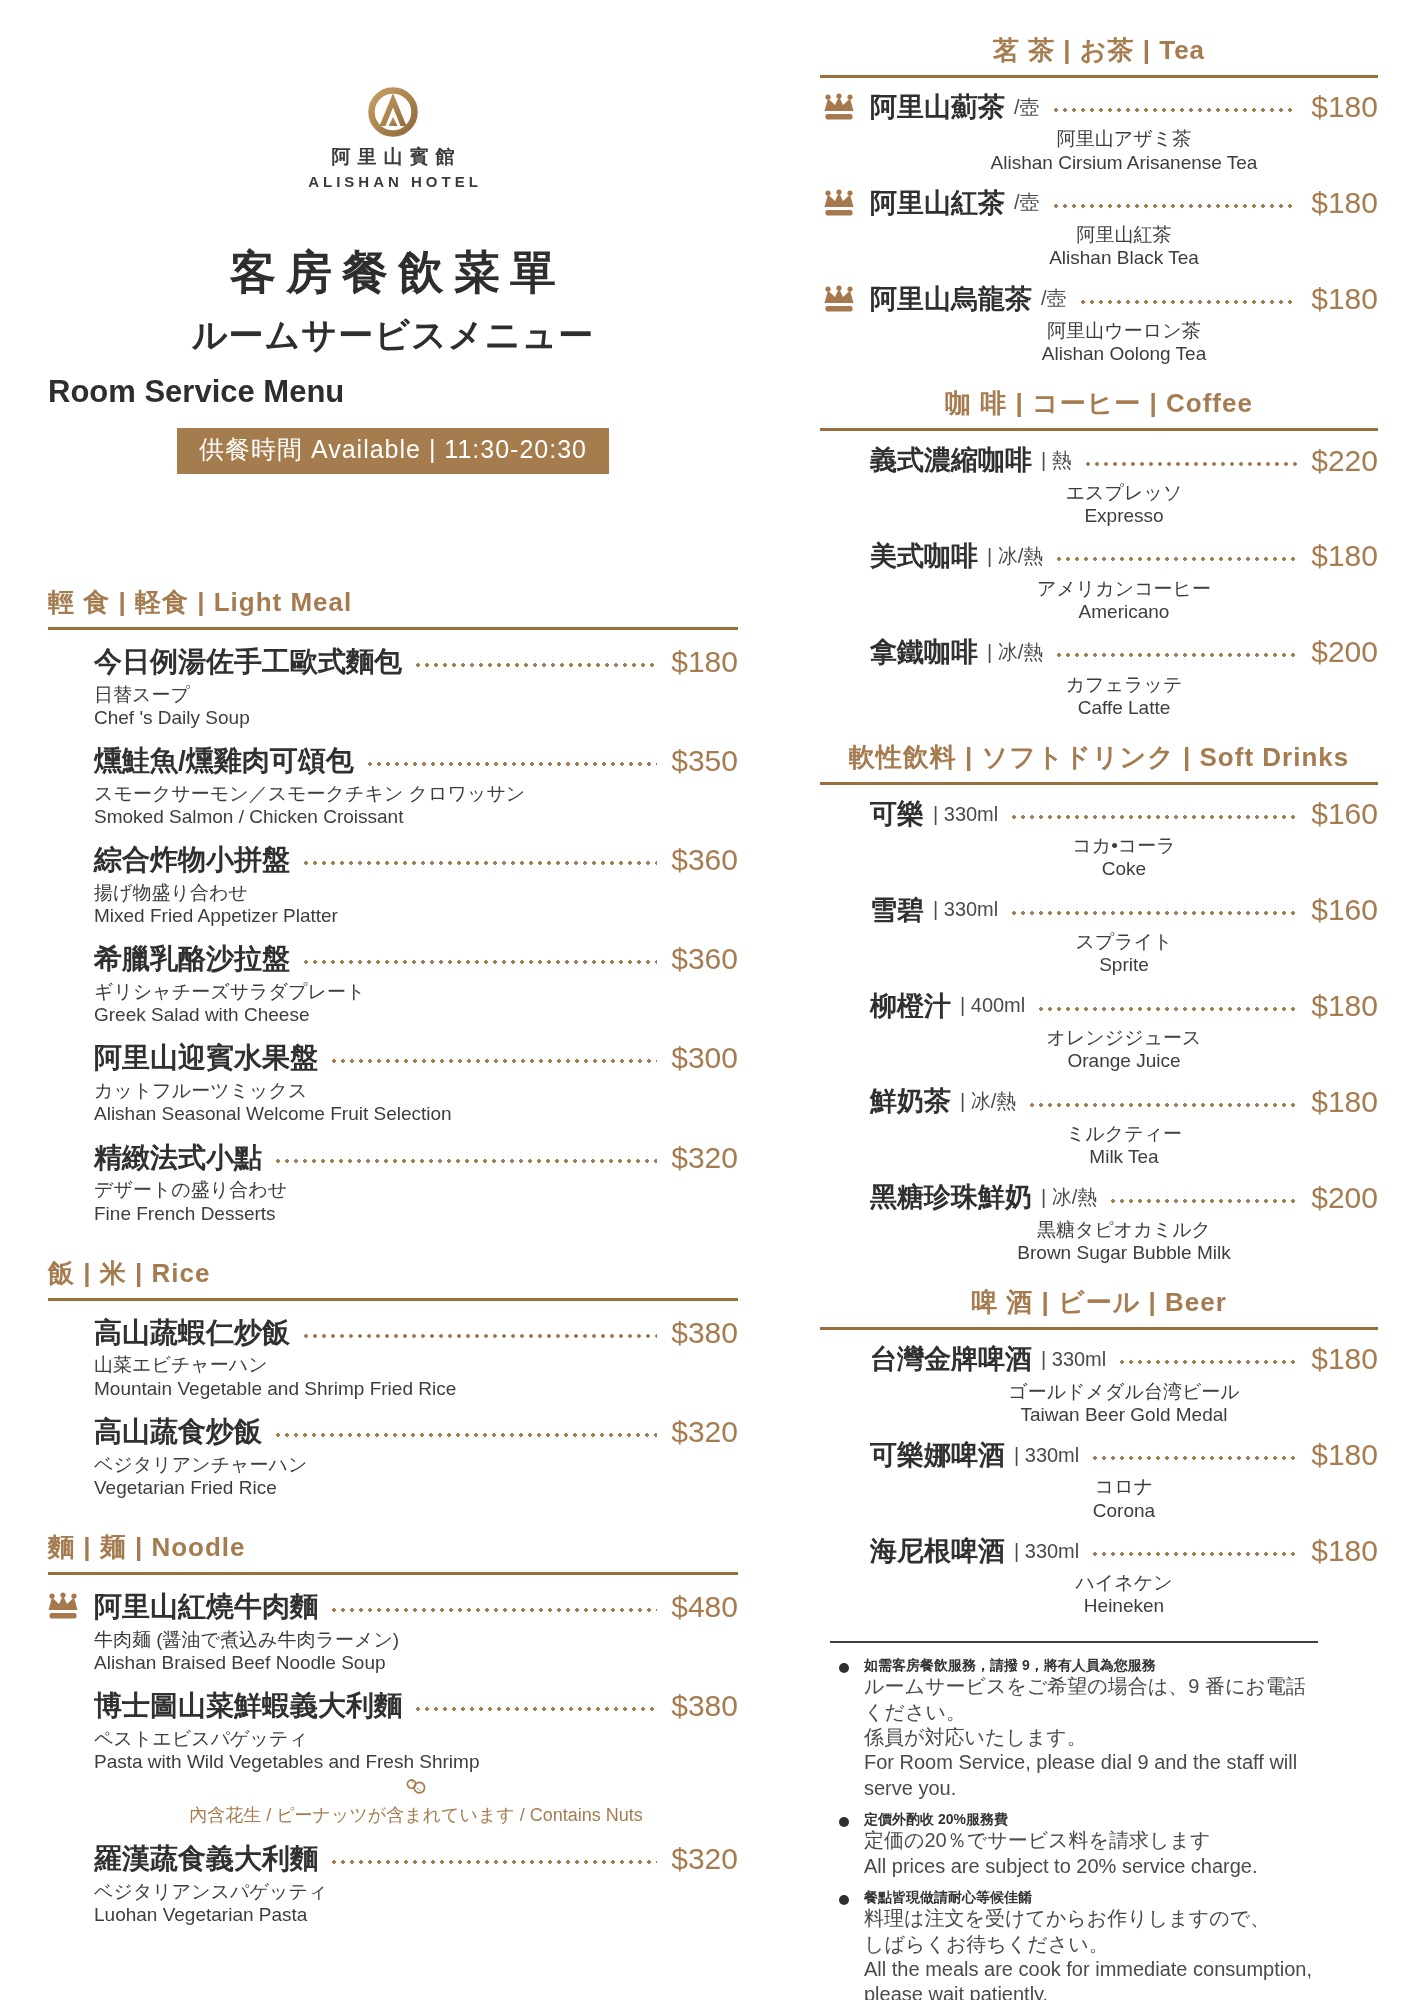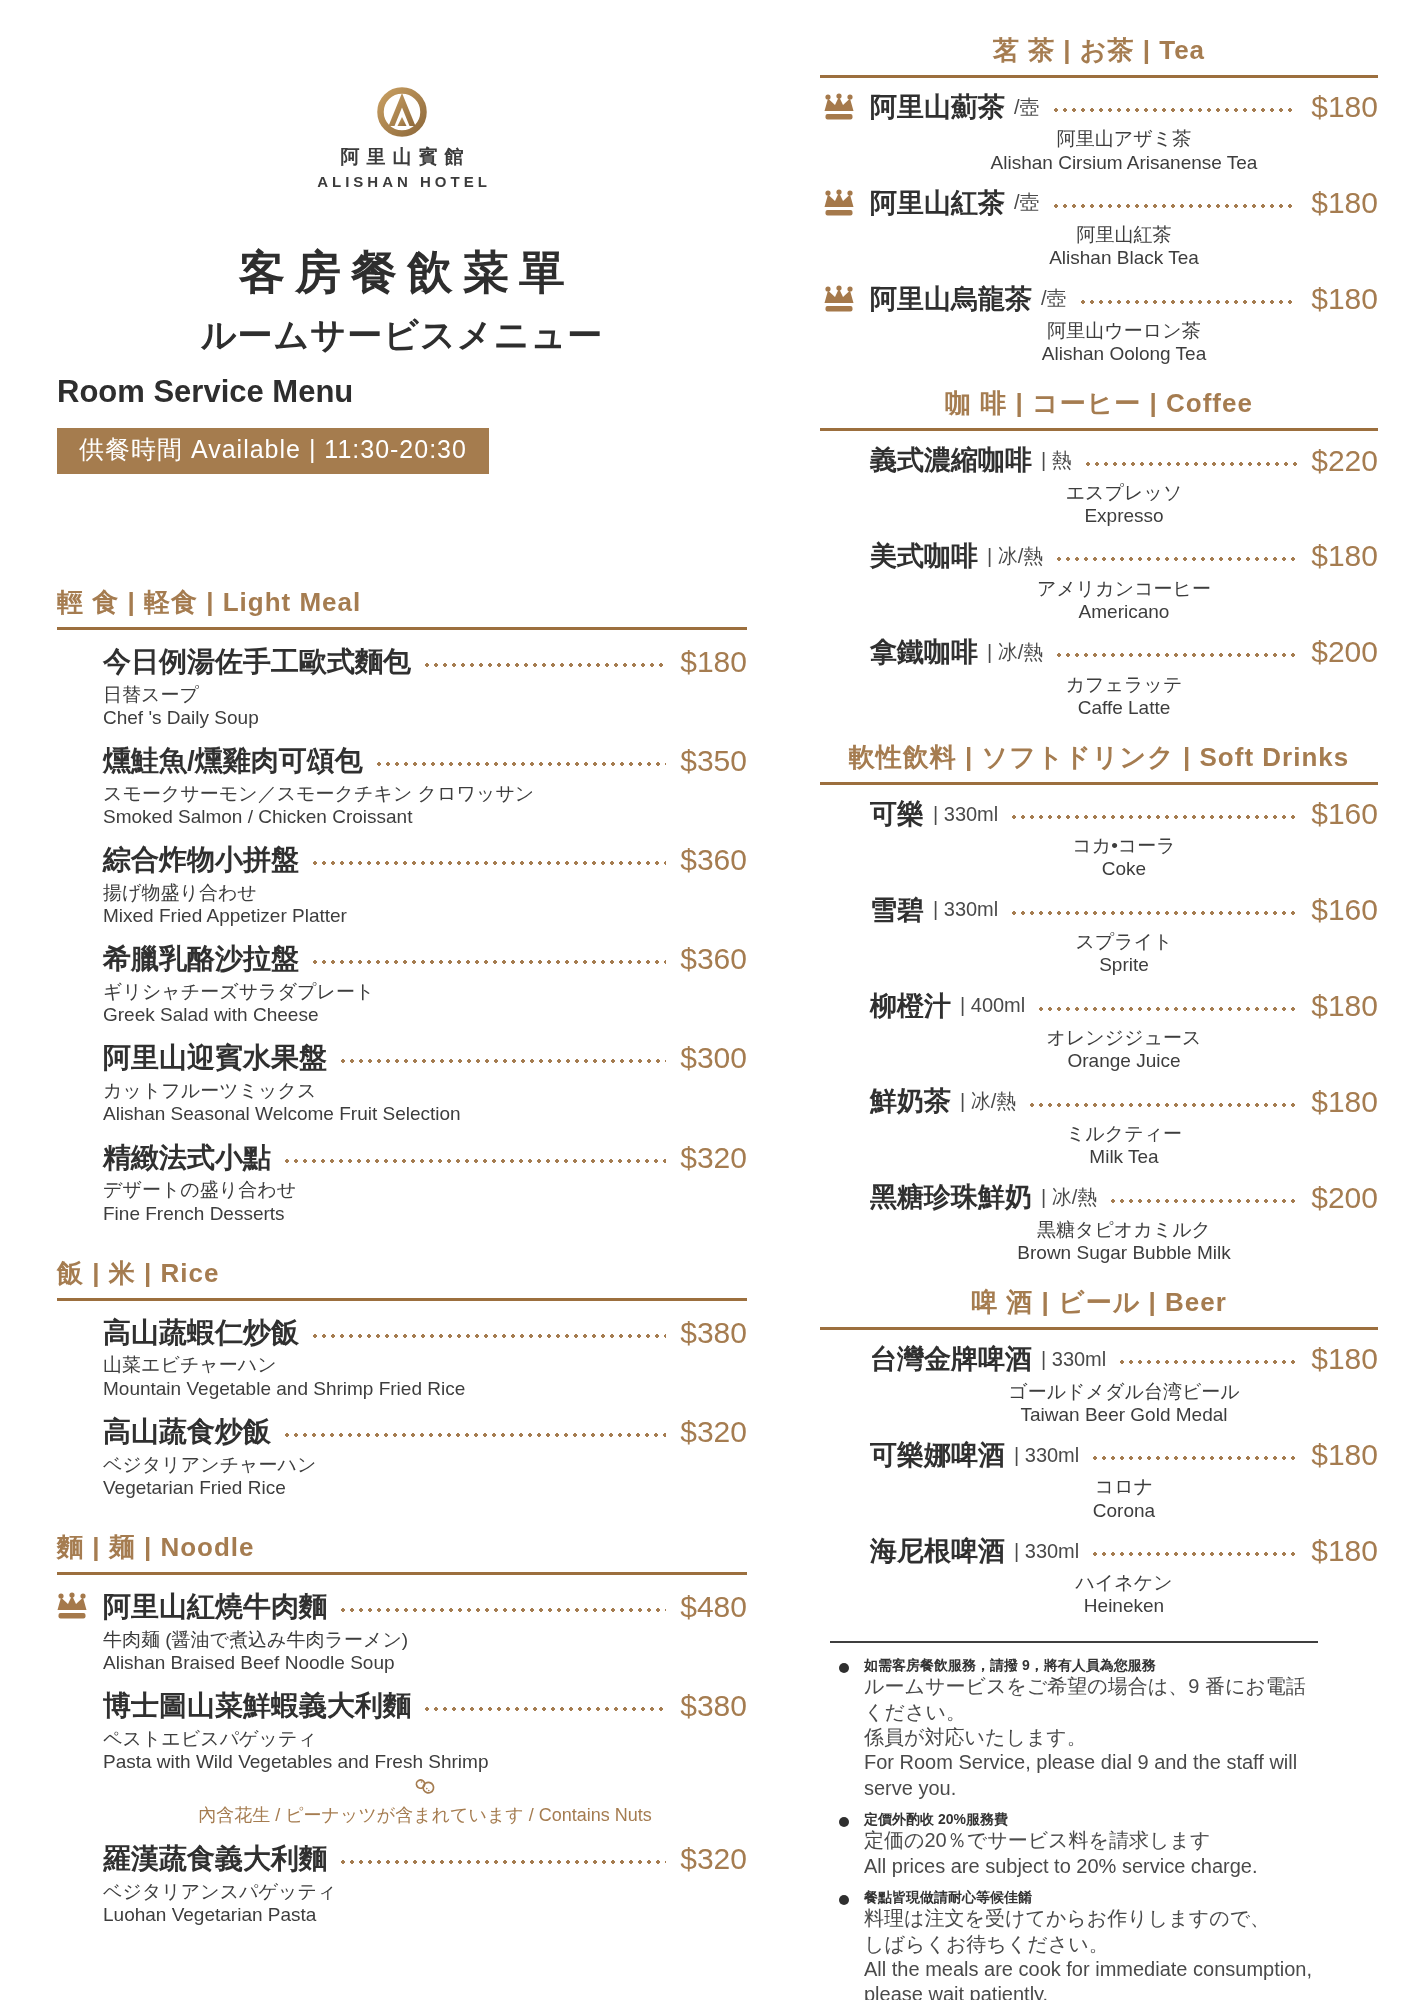--- a/index.html
+++ b/index.html
@@ -1,32 +1,32 @@
 <!DOCTYPE html>
 <html><head>
 <meta charset="utf-8">
 <style>
   html,body { margin:0; padding:0; }
   body {
     width:1414px; height:2000px; position:relative; overflow:hidden;
     background:#ffffff; color:#3a3a3a;
     font-family:"Liberation Sans","DejaVu Sans",sans-serif;
   }
-  .left-col  { position:absolute; left:57px;  top:0;    width:690px; }
+  .left-col  { position:absolute; left:48px;  top:0;    width:690px; }
   .right-col { position:absolute; left:820px; top:34px; width:558px; }
 
   .brand { text-align:center; padding-top:84px; }
   .brand svg { display:block; margin:0 auto 6px; }
   .brand-cn { font-size:19px; font-weight:700; letter-spacing:7px; text-indent:7px; color:#3c3c3c; }
   .brand-en { font-size:15px; font-weight:700; letter-spacing:4px; text-indent:4px; color:#3c3c3c; margin-top:3px; }
 
   .title-cn { margin:52px 0 8px; font-size:46px; font-weight:900; letter-spacing:10px; text-indent:10px; text-align:center; color:#2e2e2e; }
   .title-jp { margin-top:8px; font-size:35px; font-weight:700; letter-spacing:1px; text-align:center; color:#2e2e2e; }
   .title-en { margin-top:15px; font-size:31px; font-weight:800; text-align:left; color:#2e2e2e; }
-  .banner-wrap { text-align:left; margin-top:18px; }
+  .banner-wrap { text-align:center; margin-top:18px; }
   .banner { display:inline-block; background:#A57C4E; color:#fff; font-size:25px; padding:5px 22px 8px; letter-spacing:1px; }
 
   .section { margin-top:32px; }
   .left-col .section.first { margin-top:112px; }
   .right-col .section { margin-top:22px;text-align:center; }
   .right-col .section.first { margin-top:0; }
 
   .sec-h { margin:0; font-size:26px; line-height:1.3; color:#A57C50; padding-bottom:7px;
            border-bottom:3px solid #9C6F3E; font-weight:600; letter-spacing:1px; }
 

